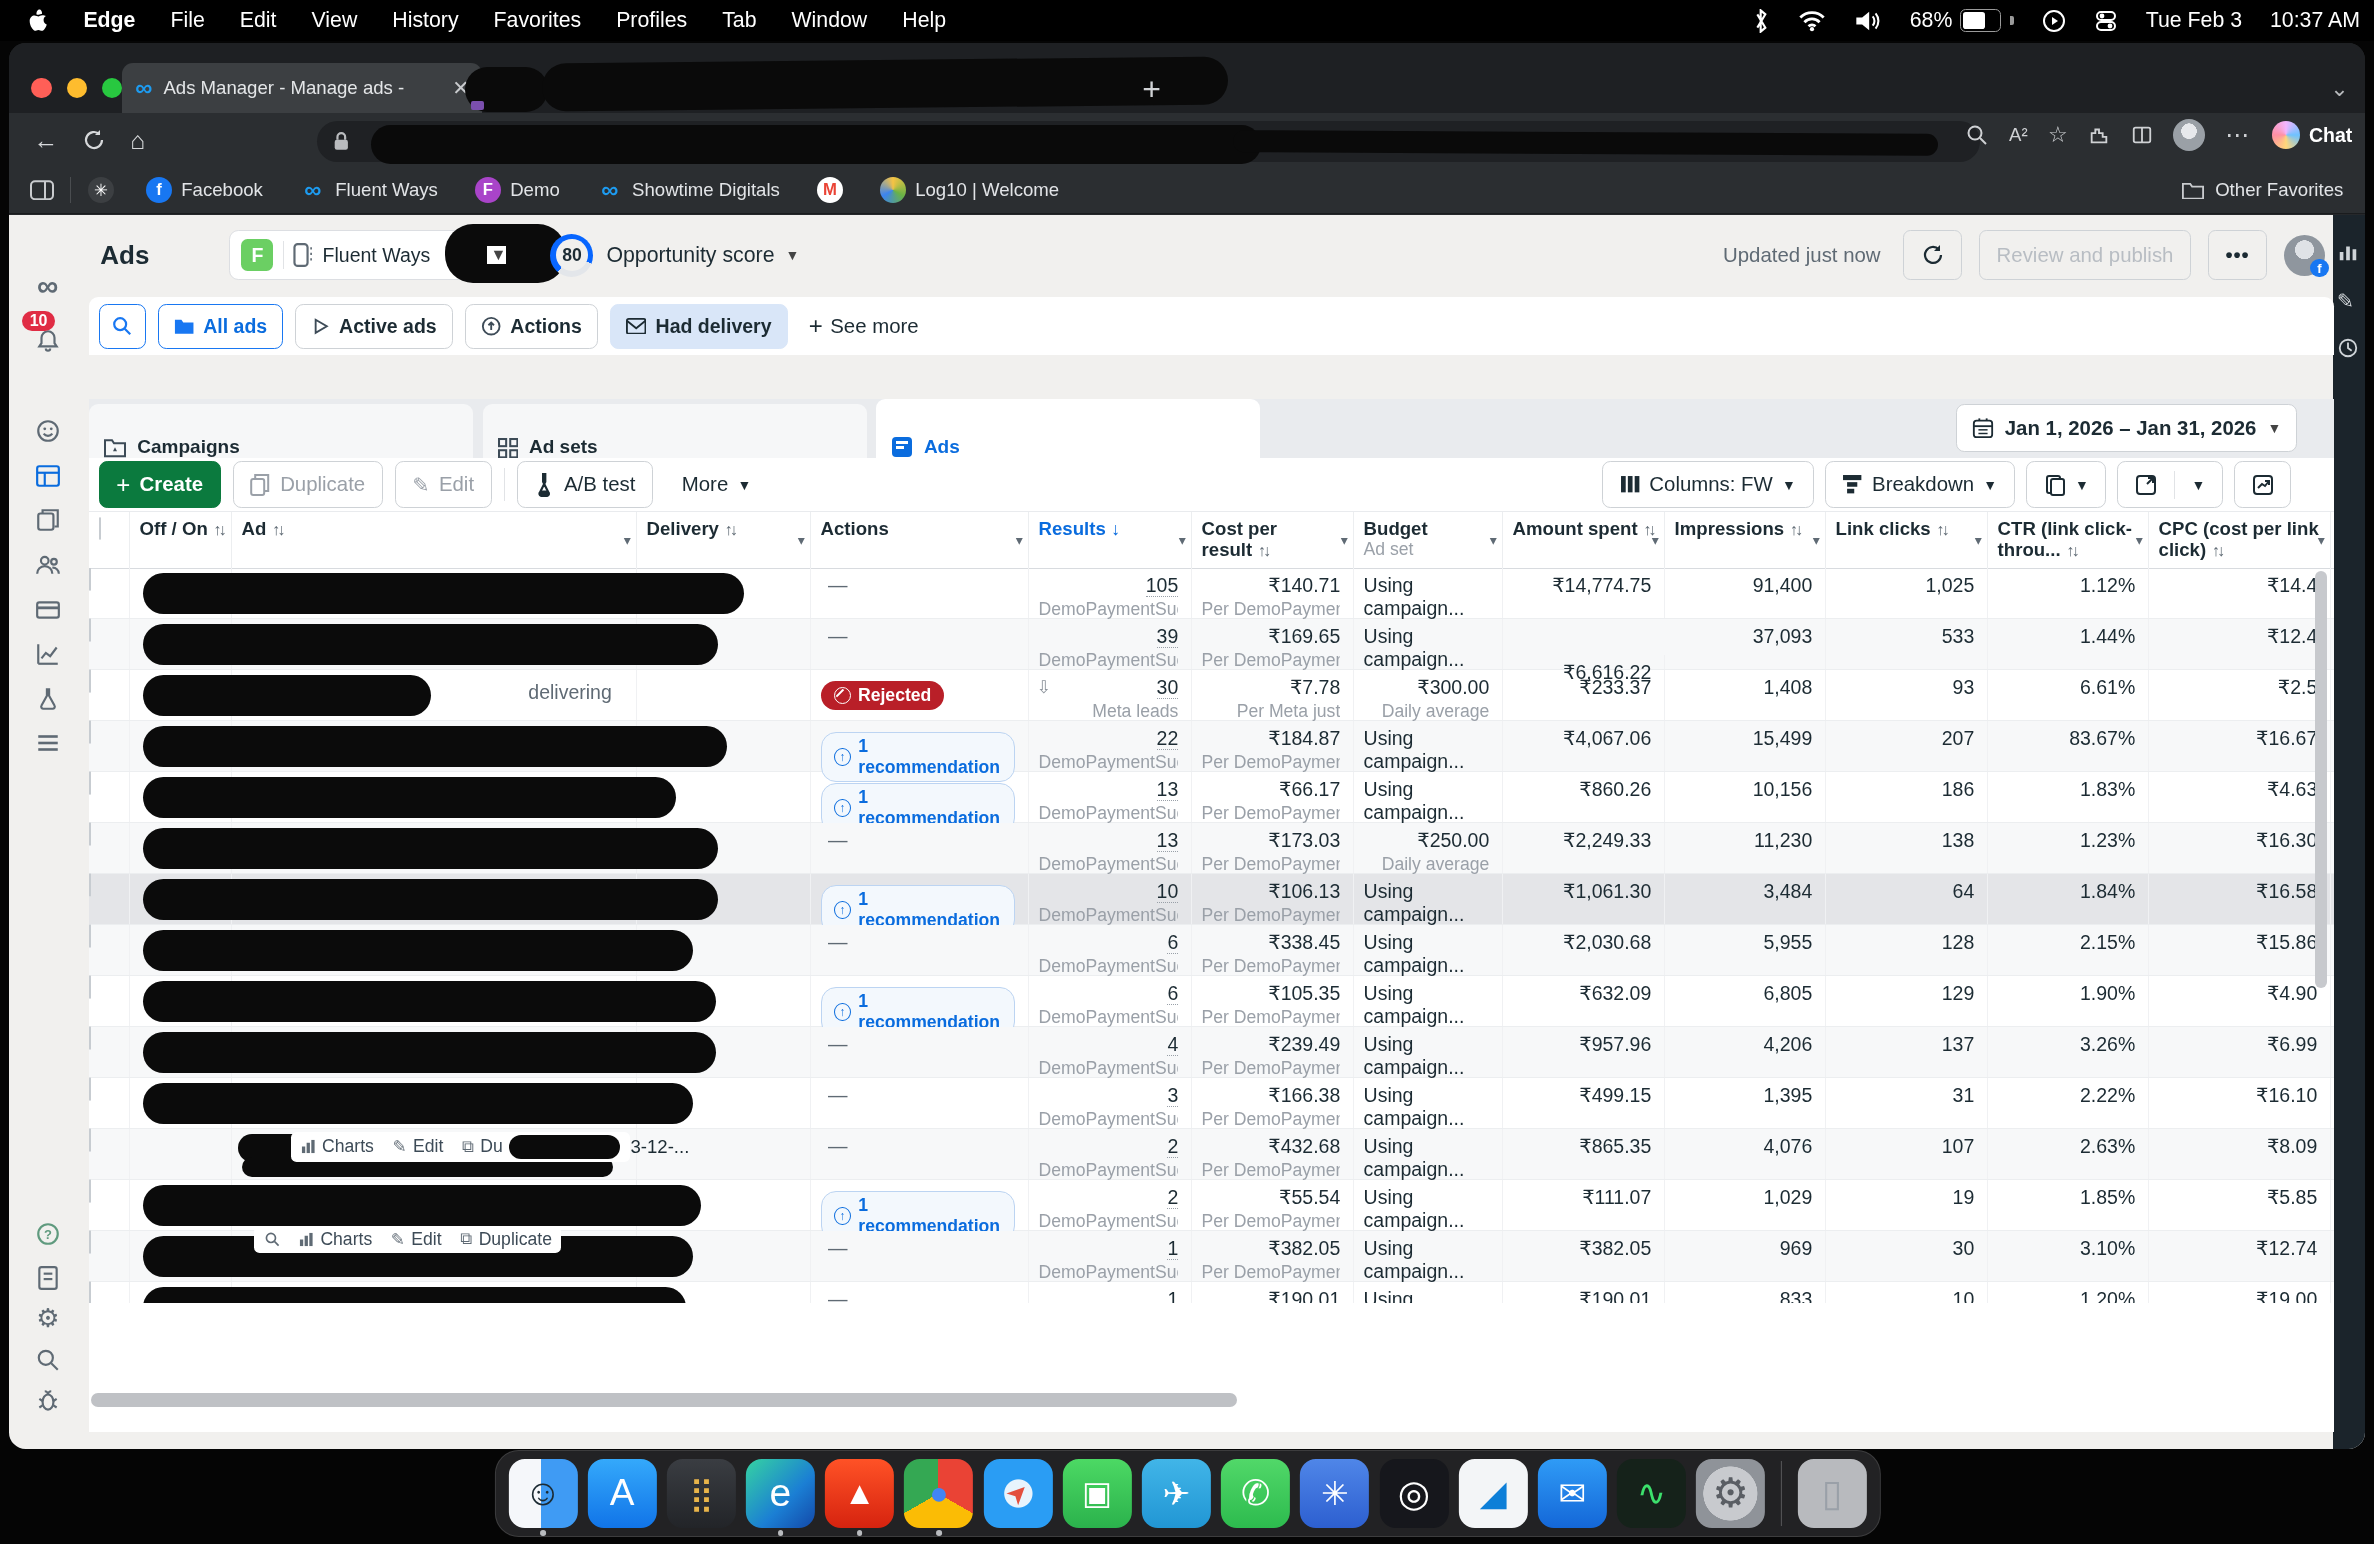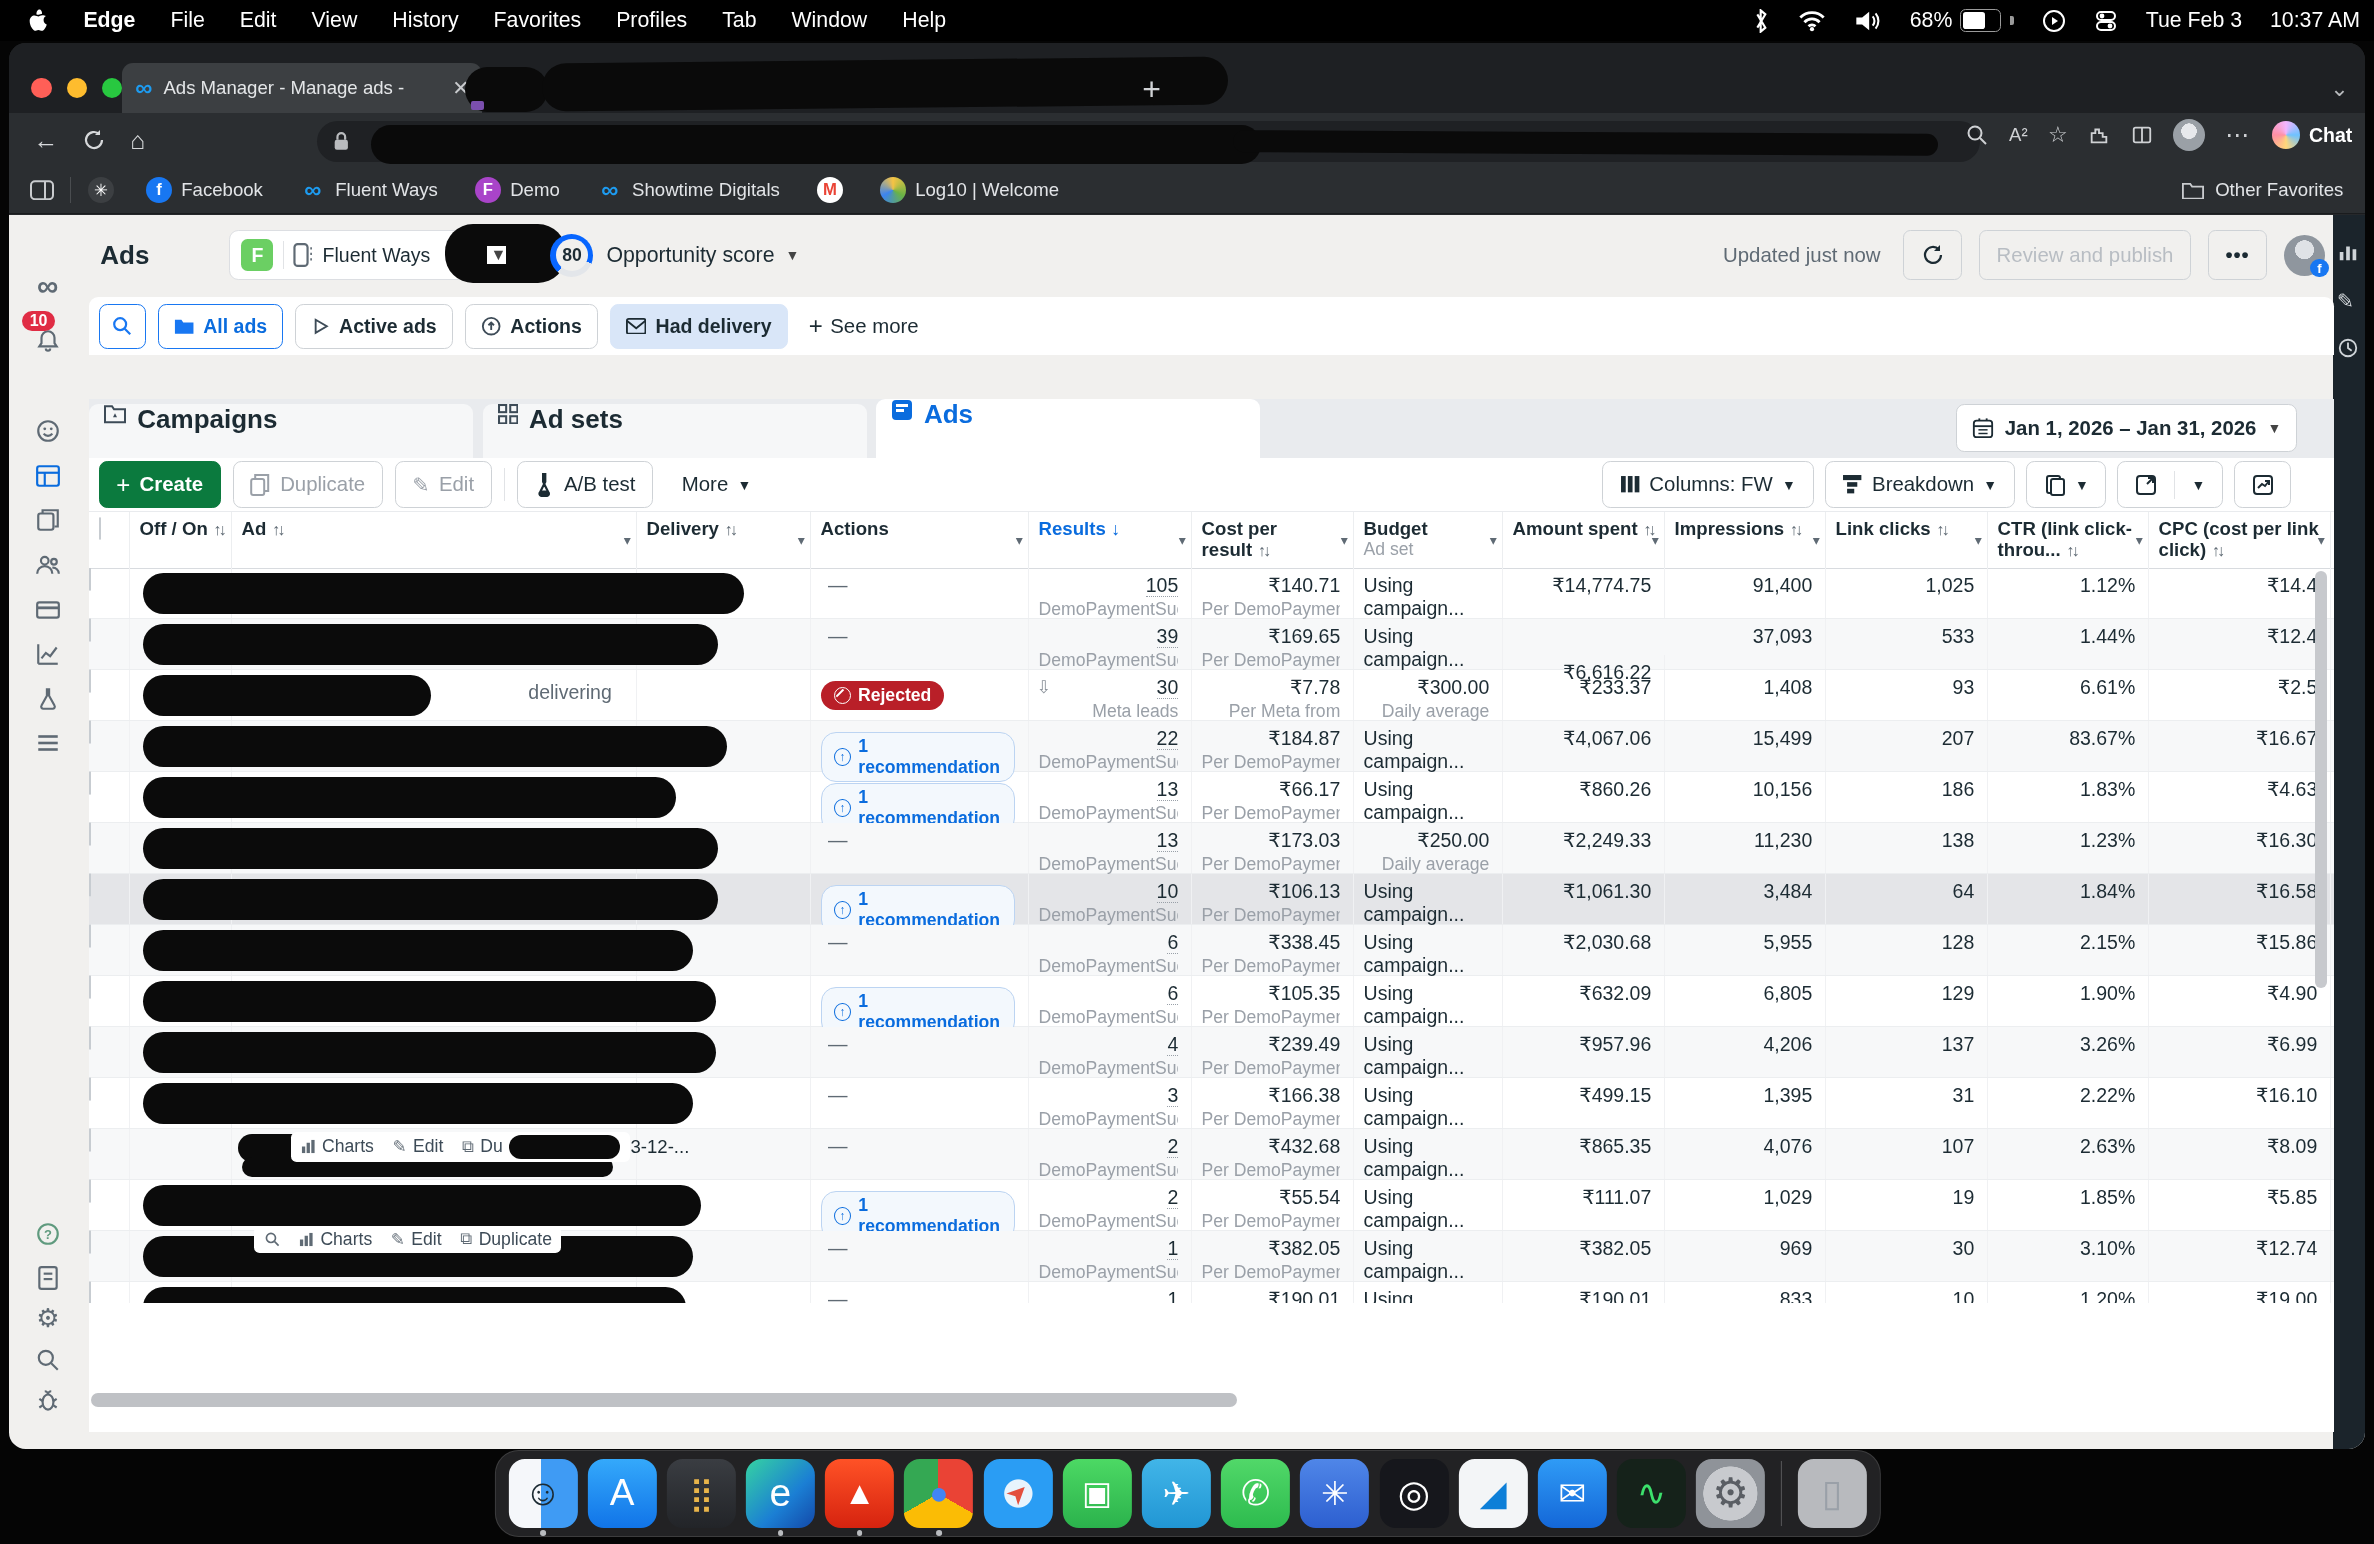--- a/index.html
+++ b/index.html
@@ -82,22 +82,22 @@
   .chip{height:43px;border-radius:8.3px;display:flex;align-items:center;gap:9.3px;padding:0 15px;font-size:19.5px;
         font-weight:bold;color:#1c2b33;border:0.9px solid #ced2d6;background:#fff;}
   .chip-search{width:45px;justify-content:center;border:1.4px solid #1877f2;color:#1877f2;padding:0;}
   .chip-active{border:1.4px solid #1877f2;color:#0a6cde;}
   .chip-sel{background:#d9e6f8;border:0.9px solid #d9e6f8;}
   .seemore{display:flex;align-items:center;gap:7.4px;font-size:20.4px;color:#1c2b33;margin-left:9.3px;}
   .searchrow{position:absolute;left:0;top:139px;width:100%;height:45px;background:#fff;border-top:0.9px solid #eceef0;
              border-bottom:0.9px solid #e4e6ea;display:flex;align-items:center;color:#8b929b;font-size:19.5px;padding-left:15px;box-sizing:border-box;}
   
   .lvltabs{position:absolute;left:0;top:184px;width:100%;height:59px;background:#e9ebee;display:flex;align-items:flex-end;}
-  .lvltab{width:384px;height:54px;background:#f6f7f8;border-radius:9.3px 9.3px 0 0;margin-right:9.3px;display:flex;align-items:flex-start;
-          gap:11px;padding-left:15px;font-size:26px;font-weight:bold;color:#1c2b33;box-sizing:border-box;}
+  .lvltab{width:384px;height:54px;background:#f6f7f8;border-radius:9.3px 9.3px 0 0;margin-right:9.3px;display:flex;align-items:flex-end;
+          gap:11px;padding-left:15px;font-size:19px;font-weight:bold;color:#1c2b33;box-sizing:border-box;}
   .lvltab.on{background:#fff;color:#0a6cde;height:59px;}
   .daterange{margin-left:auto;margin-bottom:5.6px;margin-right:37px;height:46px;background:#fff;border:0.9px solid #ced2d6;border-radius:8.3px;
              display:flex;align-items:center;gap:11px;padding:0 15px;font-size:20.4px;font-weight:bold;color:#1c2b33;}
   
   .tools{position:absolute;left:0;top:243px;width:100%;height:54px;background:#fff;display:flex;align-items:center;gap:12px;
          padding-left:9.3px;box-sizing:border-box;border-bottom:0.9px solid #e9ebee;}
   .tbtn{height:45px;border:0.9px solid #ced2d6;border-radius:8.3px;background:#fff;display:flex;align-items:center;gap:9.3px;
         padding:0 16.7px;font-size:20.4px;color:#1c2b33;}
   .tbtn.green{background:#0b7a3e;border-color:#0b7a3e;color:#fff;font-weight:bold;}
   .tbtn.gray{color:#9aa0a8;}
@@ -754,21 +754,21 @@
                     <span class="rej-ic"></span>
                     <span>Rejected</span>
                   </span></div>
                 <div class="cell" style="width: 163px;">
                   <span class="v"><span class="vu">30</span></span>
                   <span class="s">Meta leads</span>
                   <span class="dlic">⇩</span>
                 </div>
                 <div class="cell" style="width: 162px;">
                   <span class="v"><span>₹7.78</span></span>
-                  <span class="s">Per Meta from</span>
+                  <span class="s">Per Meta just</span>
                 </div>
                 <div class="cell" style="width: 149px;">
                   <span class="v"><span>₹300.00</span></span>
                   <span class="s" style="text-align: right;">Daily average</span>
                 </div>
                 <div class="cell" style="width: 162px;">
                   <span class="v"><span>₹233.37</span></span>
                 </div>
                 <div class="cell" style="width: 161px;">
                   <span class="v"><span>1,408</span></span>

